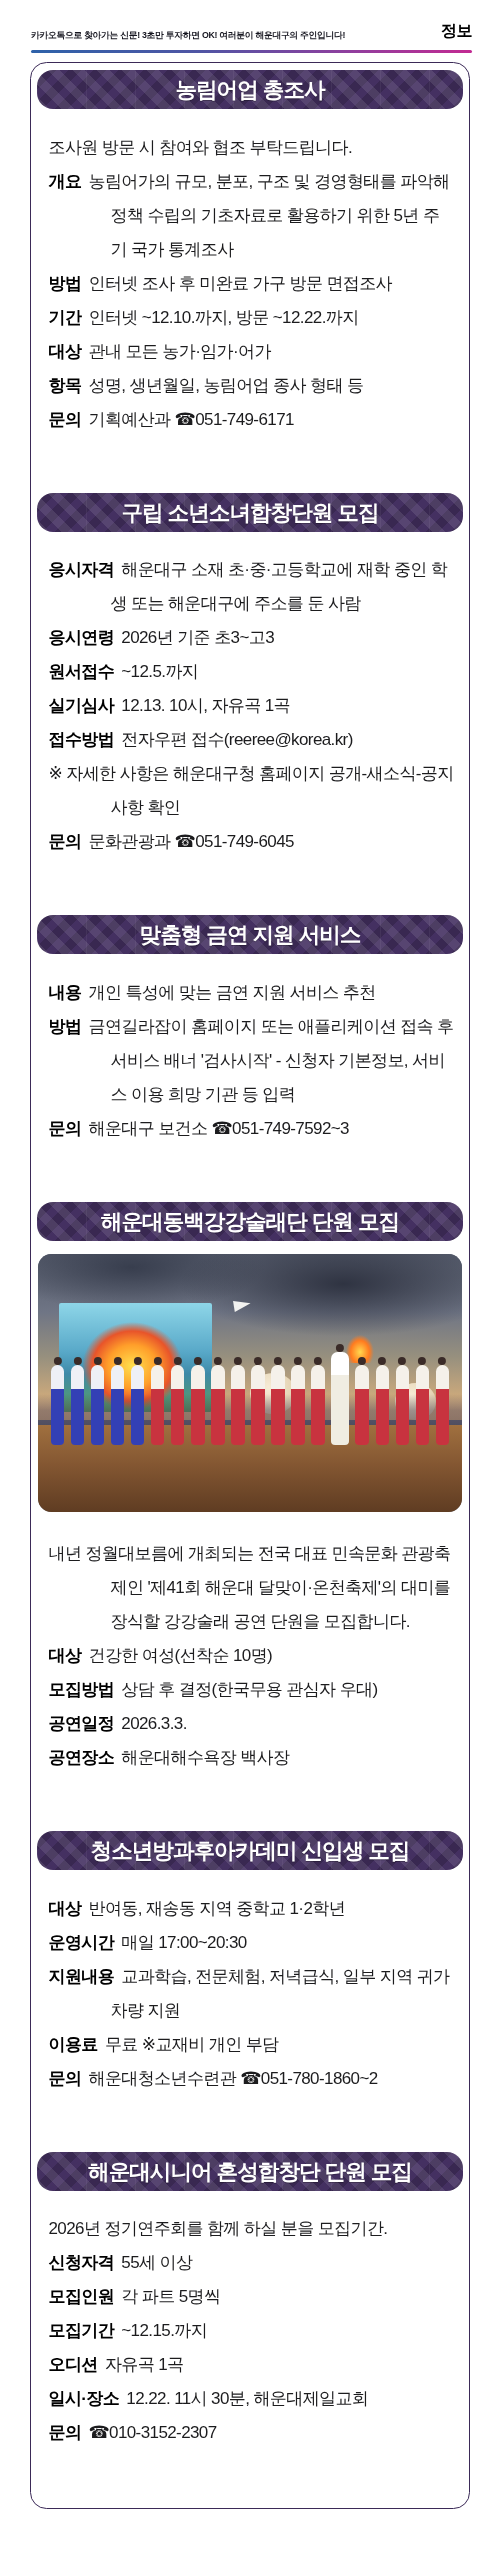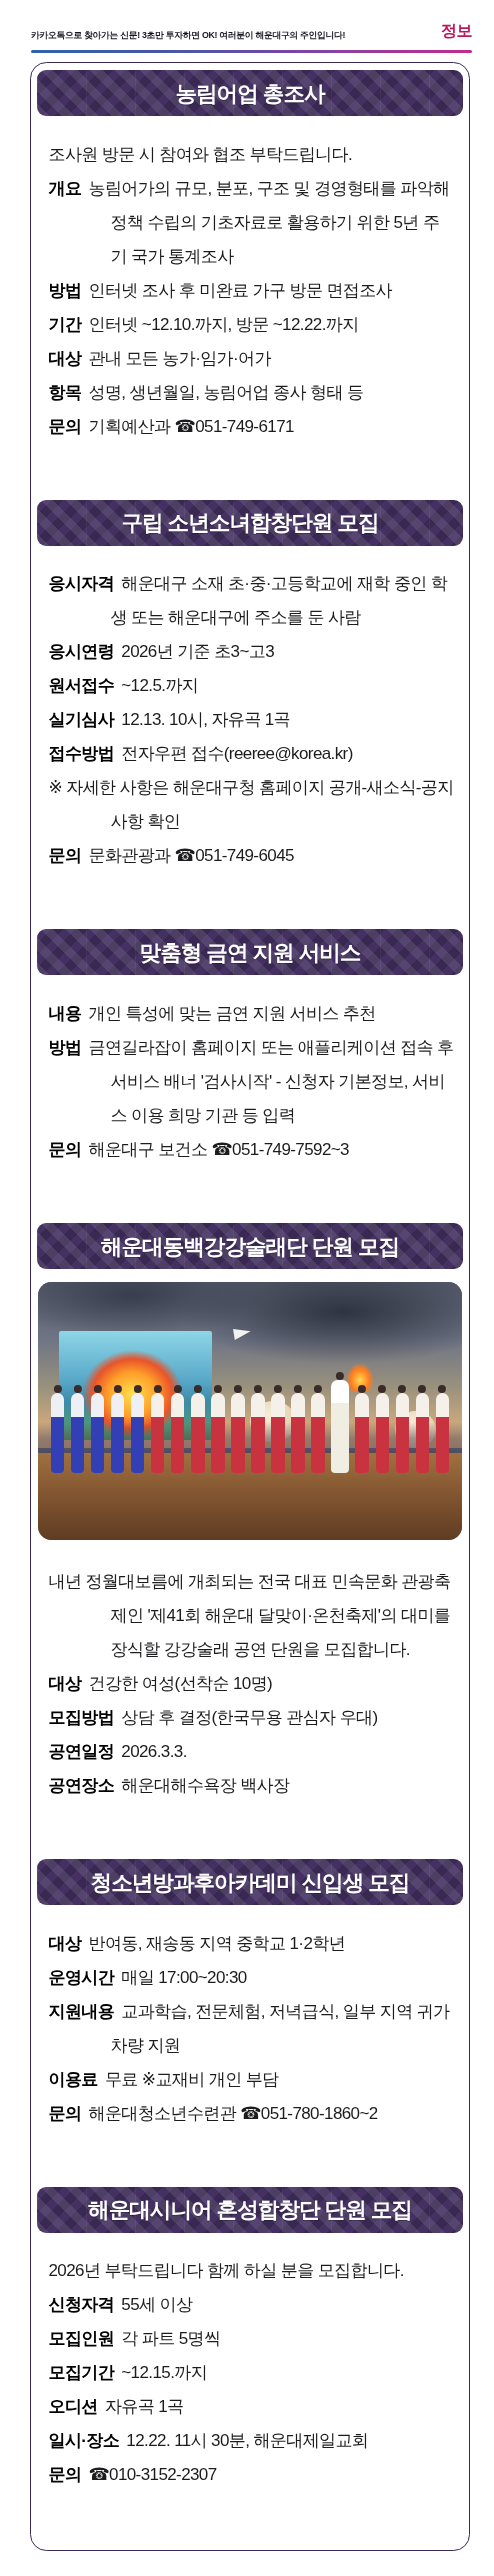--- a/index.html
+++ b/index.html
@@ -3,31 +3,31 @@
 <meta charset="utf-8">
 <style>
   html,body{margin:0;padding:0;}
   body{
     width:495px;height:3668px;position:relative;background:#ffffff;
     font-family:"Liberation Sans","DejaVu Sans",sans-serif;color:#1c1c1e;
   }
   
   .top{display:flex;align-items:flex-end;justify-content:space-between;padding:17.5px 23px 0 31px;}
   .tagline{font-size:8.8px;font-weight:700;color:#15151f;letter-spacing:-0.3px;margin-top:12px;}
-  .kicker{font-size:16px;font-weight:800;color:#be185d;letter-spacing:-0.5px;}
+  .kicker{font-size:16px;font-weight:800;color:#000000;letter-spacing:-0.5px;}
   .rule{height:3.1px;margin:8.2px 23px 0 31px;border-radius:1.5px;
     background:linear-gradient(90deg,#2e62a9 0%,#4f55a4 38%,#8f3f9e 72%,#c22a92 100%);}
   
   .container{
     width:440px;margin:9.3px 0 0 30px;border:1.5px solid #3b2a57;border-radius:16.5px;
     padding:7.2px 0 2.1px 0;background:#fff;box-sizing:border-box;
   }
   .section{padding:0 6.2px 56px 6.2px;}
   .band{
-    position:relative;height:46px;border-radius:9px;display:flex;align-items:center;justify-content:center;
+    position:relative;height:39px;border-radius:16px;display:flex;align-items:center;justify-content:center;
     background-color:#443061;
     background-image:
       repeating-linear-gradient(90deg, rgba(255,255,255,.05) 0 1px, rgba(255,255,255,0) 1px 49px),
       repeating-linear-gradient(45deg, rgba(255,255,255,.10) 0 8.8px, rgba(255,255,255,0) 8.8px 17.5px),
       repeating-linear-gradient(-45deg, rgba(0,0,0,.17) 0 8.8px, rgba(0,0,0,0) 8.8px 17.5px);
     overflow:hidden;
   }
   .band .title{color:#ffffff;font-size:21.6px;font-weight:800;letter-spacing:-1px;text-shadow:0 0.5px 0 rgba(0,0,0,.25);}
   .body{padding:21.6px 7.2px 0 11.3px;}
   .line{
@@ -168,21 +168,21 @@
         <div class="line"><span class="lab">지원내용</span><span class="txt">교과학습, 전문체험, 저녁급식, 일부 지역 귀가차량 지원</span></div>
         <div class="line"><span class="lab">이용료</span><span class="txt">무료 ※교재비 개인 부담</span></div>
         <div class="line"><span class="lab">문의</span><span class="txt">해운대청소년수련관 ☎051-780-1860~2</span></div>
       </div>
     </section>
     <section class="section">
       <div class="band">
         <div class="title">해운대시니어 혼성합창단 단원 모집</div>
       </div>
       <div class="body">
-        <div class="line"><span class="txt">2026년 부탁드립니다 함께 하실 분을 모집합니다.</span></div>
+        <div class="line"><span class="txt">2026년 정기연주회를 함께 하실 분을 모집기간.</span></div>
         <div class="line"><span class="lab">신청자격</span><span class="txt">55세 이상</span></div>
         <div class="line"><span class="lab">모집인원</span><span class="txt">각 파트 5명씩</span></div>
         <div class="line"><span class="lab">모집기간</span><span class="txt">~12.15.까지</span></div>
         <div class="line"><span class="lab">오디션</span><span class="txt">자유곡 1곡</span></div>
         <div class="line"><span class="lab">일시·장소</span><span class="txt">12.22. 11시 30분, 해운대제일교회</span></div>
         <div class="line"><span class="lab">문의</span><span class="txt">☎010-3152-2307</span></div>
       </div>
     </section>
   </main>
 

